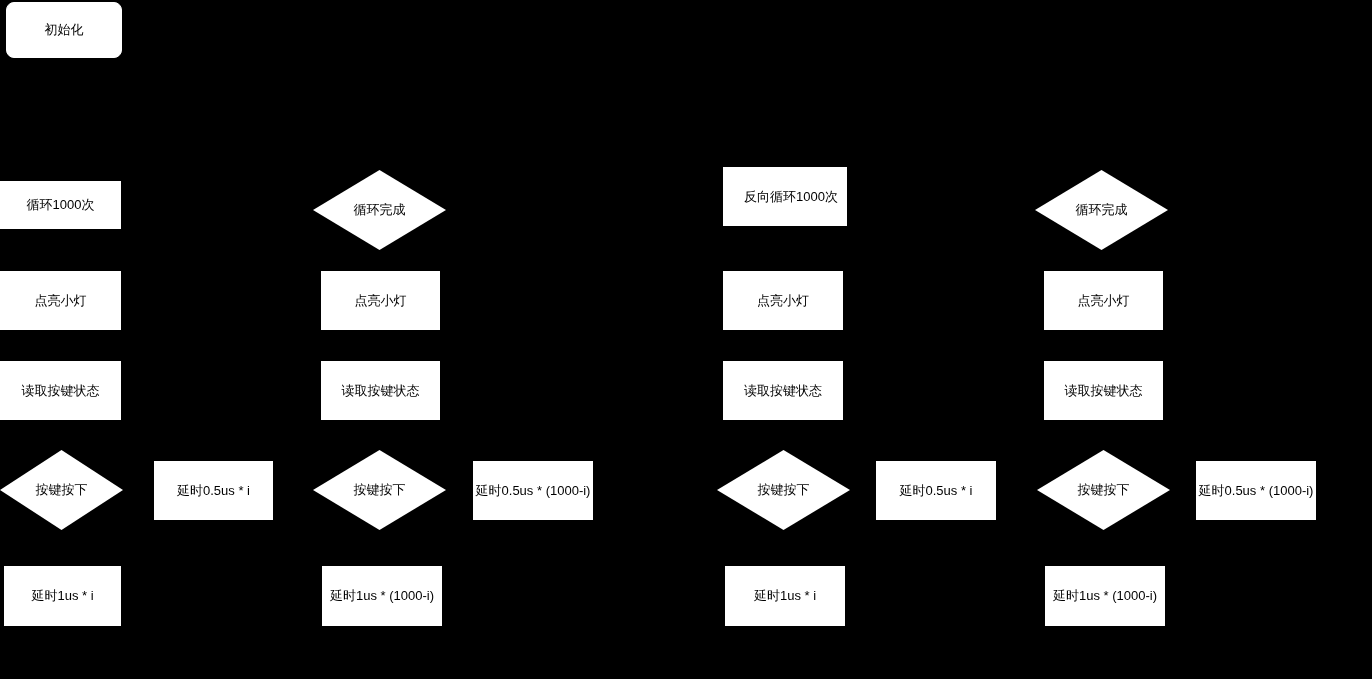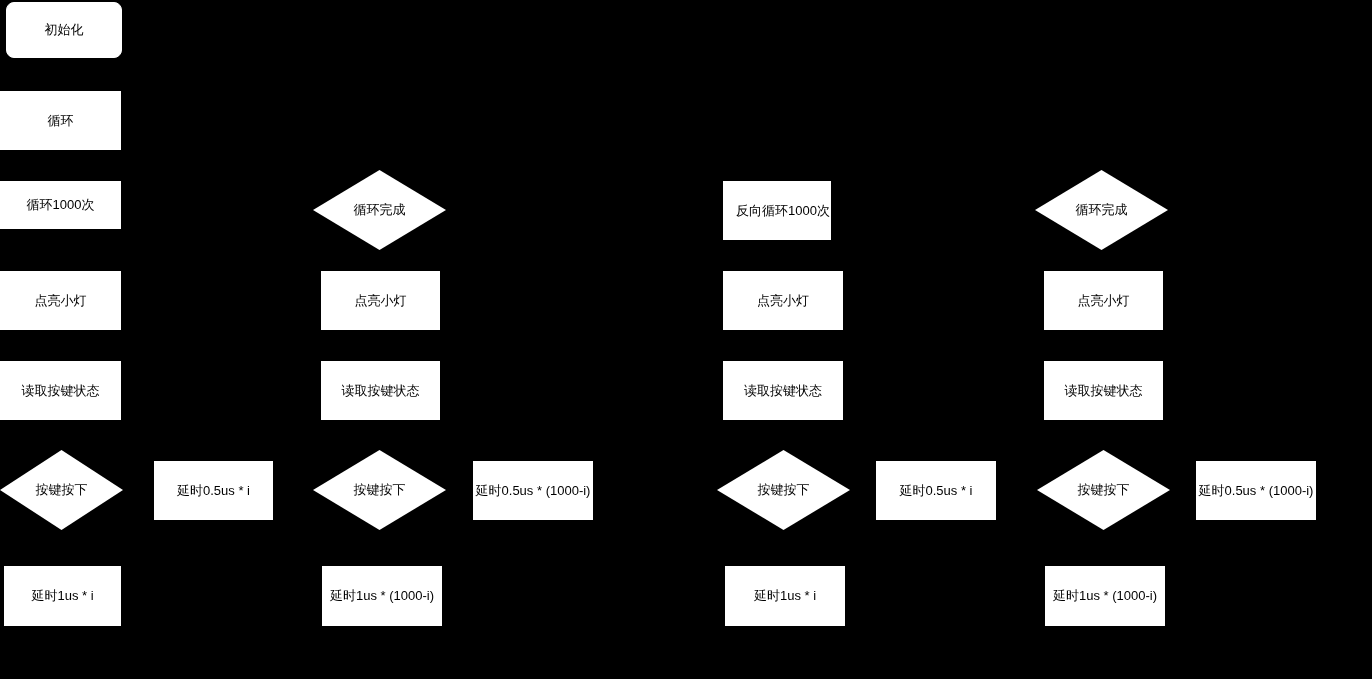--- a/index.html
+++ b/index.html
@@ -56,23 +56,20 @@
     pointer-events: none;
   }
 </style>
 </head>
 <body>
 
 <div id="canvas">
     <div class="node rounded" style="left: 6px; top: 2px; width: 116px; height: 56px;">
       <span class="label">初始化</span>
     </div>
-    <div class="node rect" style="left: 0px; top: 91px; width: 121px; height: 59px;">
-      <span class="label">循环</span>
-    </div>
     <div class="node rect" style="left: 0px; top: 181px; width: 121px; height: 48px;">
       <span class="label">循环1000次</span>
     </div>
     <div class="node rect" style="left: 0px; top: 271px; width: 121px; height: 59px;">
       <span class="label">点亮小灯</span>
     </div>
     <div class="node rect" style="left: 0px; top: 361px; width: 121px; height: 59px;">
       <span class="label">读取按键状态</span>
     </div>
     <div class="node diamond" style="left: 0px; top: 450px; width: 123px; height: 80px;">
@@ -98,21 +95,21 @@
     <div class="node diamond" style="left: 313px; top: 450px; width: 133px; height: 80px;">
       <div class="dia-shape"></div>
       <span class="label">按键按下</span>
     </div>
     <div class="node rect" style="left: 322px; top: 566px; width: 120px; height: 60px;">
       <span class="label">延时1us * (1000-i)</span>
     </div>
     <div class="node rect" style="left: 473px; top: 461px; width: 120px; height: 59px;">
       <span class="label">延时0.5us * (1000-i)</span>
     </div>
-    <div class="node rect" style="left: 723px; top: 181px; width: 108px; height: 59px; padding-left: 12px;">
+    <div class="node rect" style="left: 723px; top: 167px; width: 124px; height: 59px; padding-left: 12px;">
       <span class="label">反向循环1000次</span>
     </div>
     <div class="node rect" style="left: 723px; top: 271px; width: 120px; height: 59px;">
       <span class="label">点亮小灯</span>
     </div>
     <div class="node rect" style="left: 723px; top: 361px; width: 120px; height: 59px;">
       <span class="label">读取按键状态</span>
     </div>
     <div class="node diamond" style="left: 717px; top: 450px; width: 133px; height: 80px;">
       <div class="dia-shape"></div>

